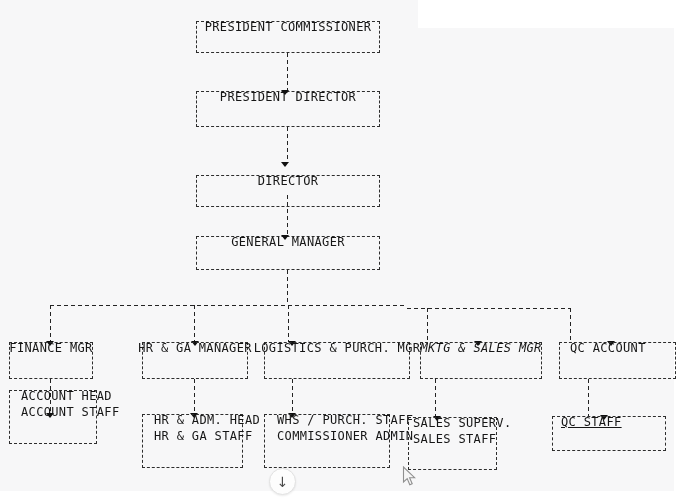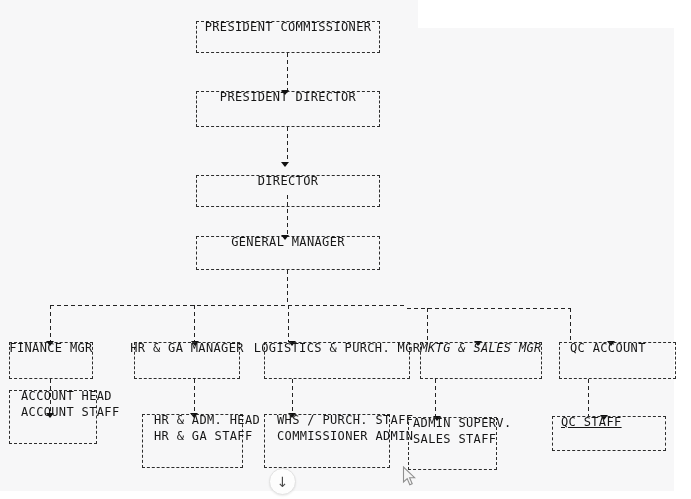--- a/index.html
+++ b/index.html
@@ -34,21 +34,21 @@
     border-top:5px solid #101010;}
 
   
   #box-president-commissioner{left:196px;top:21px;width:184px;height:32px;}
   #box-president-director{left:196px;top:91px;width:184px;height:36px;}
   #box-director{left:196px;top:163px;width:184px;height:32px;margin-top:12px;}
   #box-general-manager{left:196px;top:236px;width:184px;height:34px;}
 
   
   #box-mgr-0{left:9px;top:342px;width:84px;height:37px;}
-  #box-mgr-1{left:134px;top:342px;width:106px;height:37px;}
+  #box-mgr-1{left:142px;top:342px;width:106px;height:37px;}
   #box-mgr-2{left:264px;top:342px;width:146px;height:37px;}
   #box-mgr-3{left:420px;top:342px;width:122px;height:37px;font-style:italic;}
   #box-mgr-4{left:559px;top:342px;width:117px;height:37px;padding-left:10px;}
 
   
   #box-staff-0{left:9px;top:390px;width:88px;height:54px;padding-left:11px;}
   #box-staff-1{left:142px;top:414px;width:101px;height:54px;padding-left:11px;}
   #box-staff-2{left:264px;top:414px;width:126px;height:54px;padding-left:12px;}
   #box-staff-3{left:408px;top:417px;width:89px;height:53px;padding-left:4px;}
   #box-staff-4{left:552px;top:416px;width:114px;height:35px;padding-left:8px;text-decoration:underline;}
@@ -136,21 +136,21 @@
 </div>
 <div class="obox left-align" id="box-staff-1">
   <span class="lbl">HR &amp; ADM. HEAD</span>
   <span class="lbl">HR &amp; GA STAFF</span>
 </div>
 <div class="obox left-align" id="box-staff-2">
   <span class="lbl">WHS / PURCH. STAFF</span>
   <span class="lbl">COMMISSIONER ADMIN</span>
 </div>
 <div class="obox left-align" id="box-staff-3">
-  <span class="lbl">ADMIN SUPERV.</span>
+  <span class="lbl">SALES SUPERV.</span>
   <span class="lbl">SALES STAFF</span>
 </div>
 <div class="obox left-align" id="box-staff-4">
   <span class="lbl">QC STAFF</span>
 </div>
 
 <div id="scroll-down-btn">
   <span>↓</span>
 </div>
 

